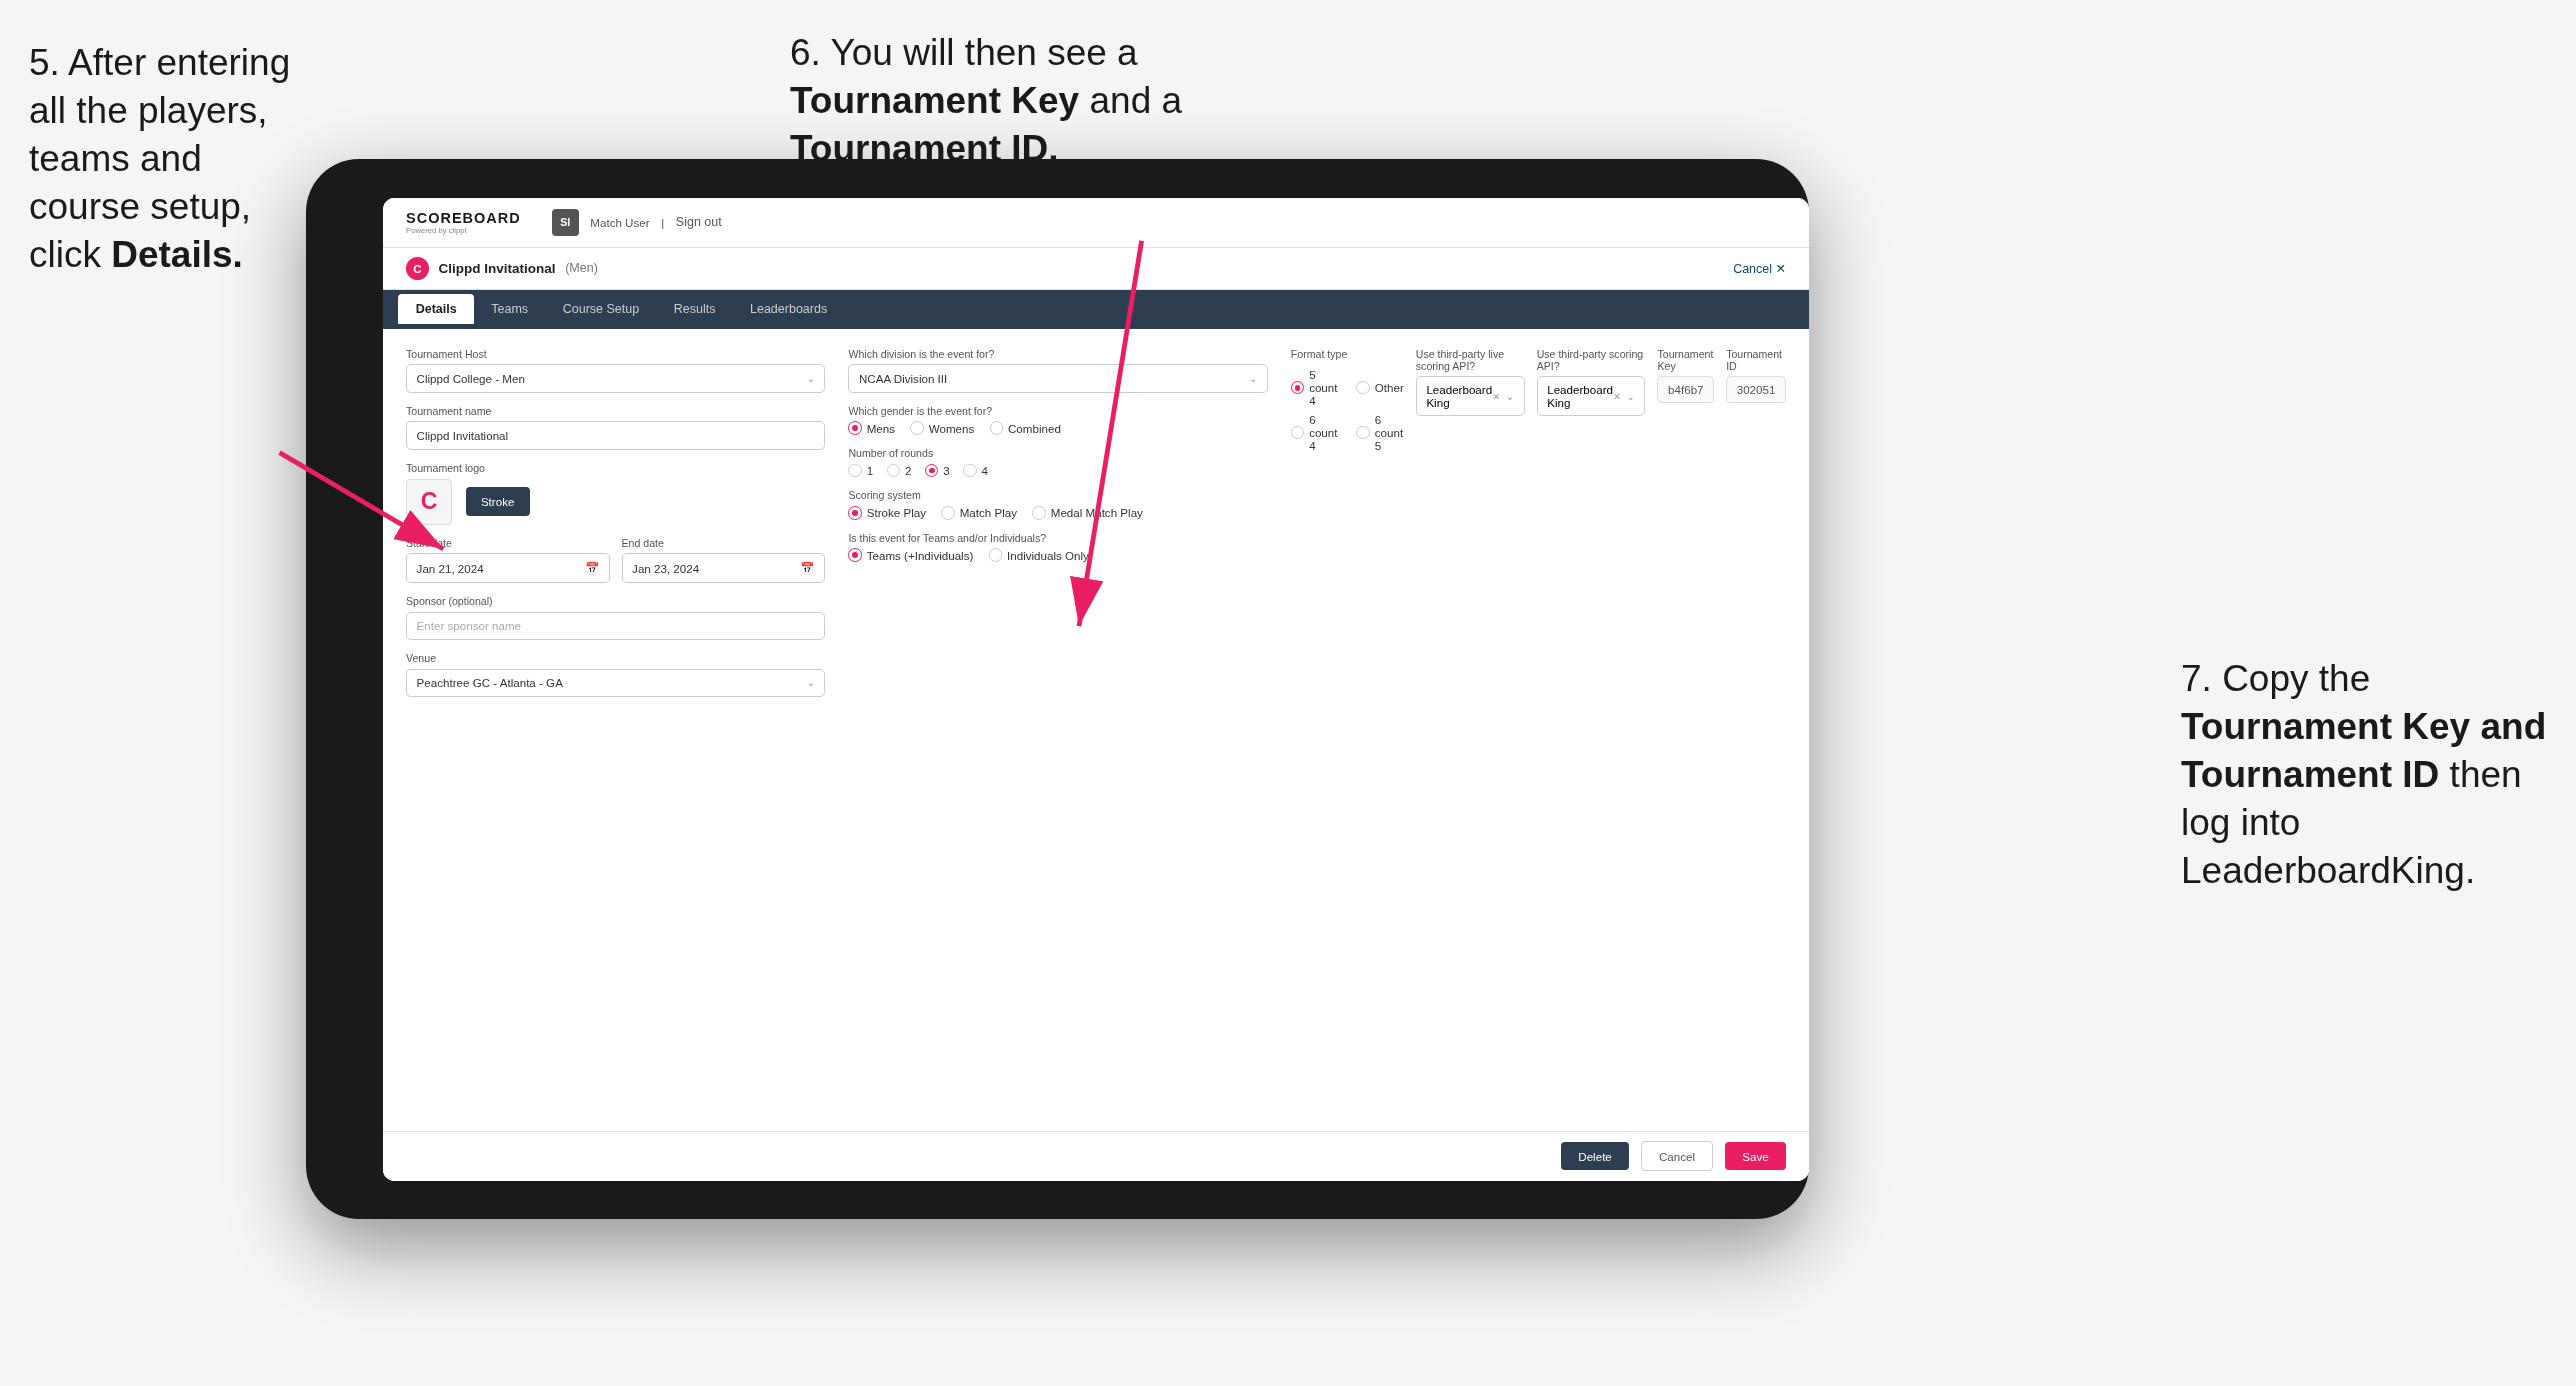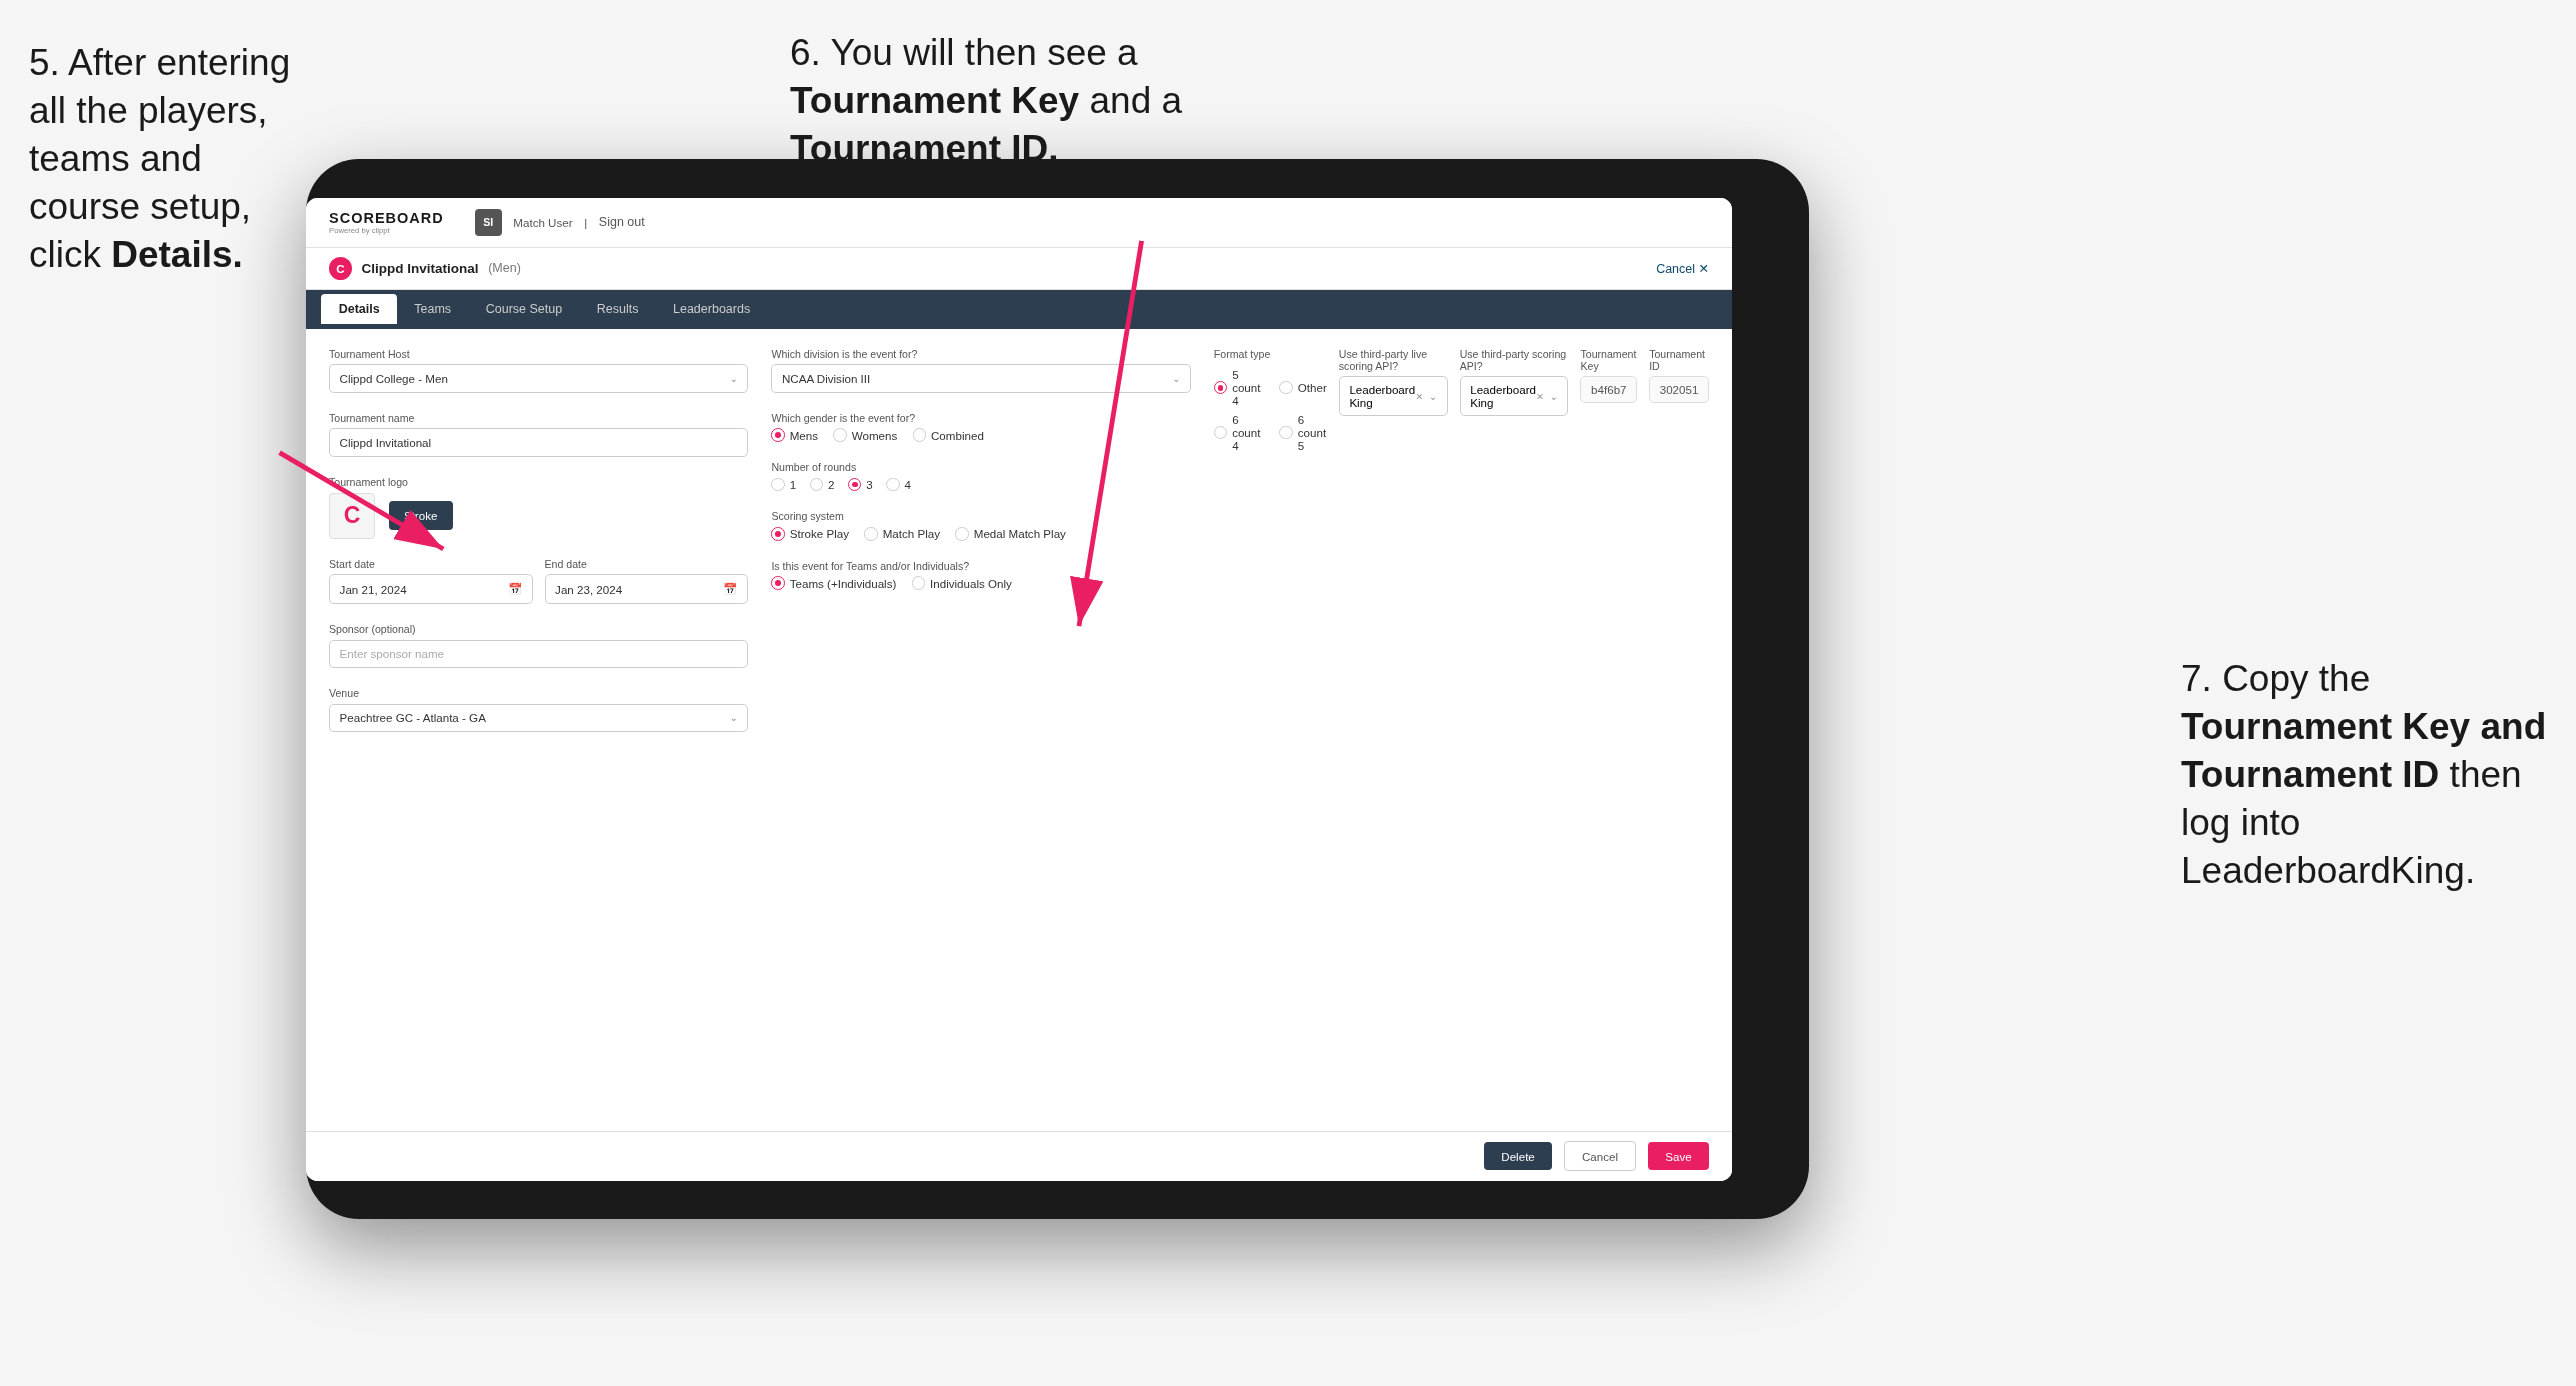--- a/index.html
+++ b/index.html
@@ -53,21 +53,21 @@
       position: absolute;
       left: 306px;
       top: 159px;
       width: 1503px;
       height: 1060px;
       background: #1a1a1a;
       border-radius: 53px;
       box-shadow: 0 29px 77px rgba(0,0,0,0.4);
       display: flex;
       align-items: center;
-      justify-content: flex-start;
+      justify-content: flex-end;
     }
 
     .tablet-screen {
       width: 1426px;
       height: 983px;
       background: #f0f0f0;
       border-radius: 11.6px;
       overflow: hidden;
       display: flex;
       flex-direction: column;
@@ -211,21 +211,21 @@
       padding: 19px 23px;
       display: grid;
       grid-template-columns: 1fr 1fr 1fr;
       gap: 23px;
       align-content: start;
     }
 
     .form-section {
       display: flex;
       flex-direction: column;
-      gap: 19px;
+      gap: 12px;
     }
 
     .form-group {
       display: flex;
       flex-direction: column;
       gap: 4.8px;
     }
 
     .form-label {
       font-size: 10.6px;

